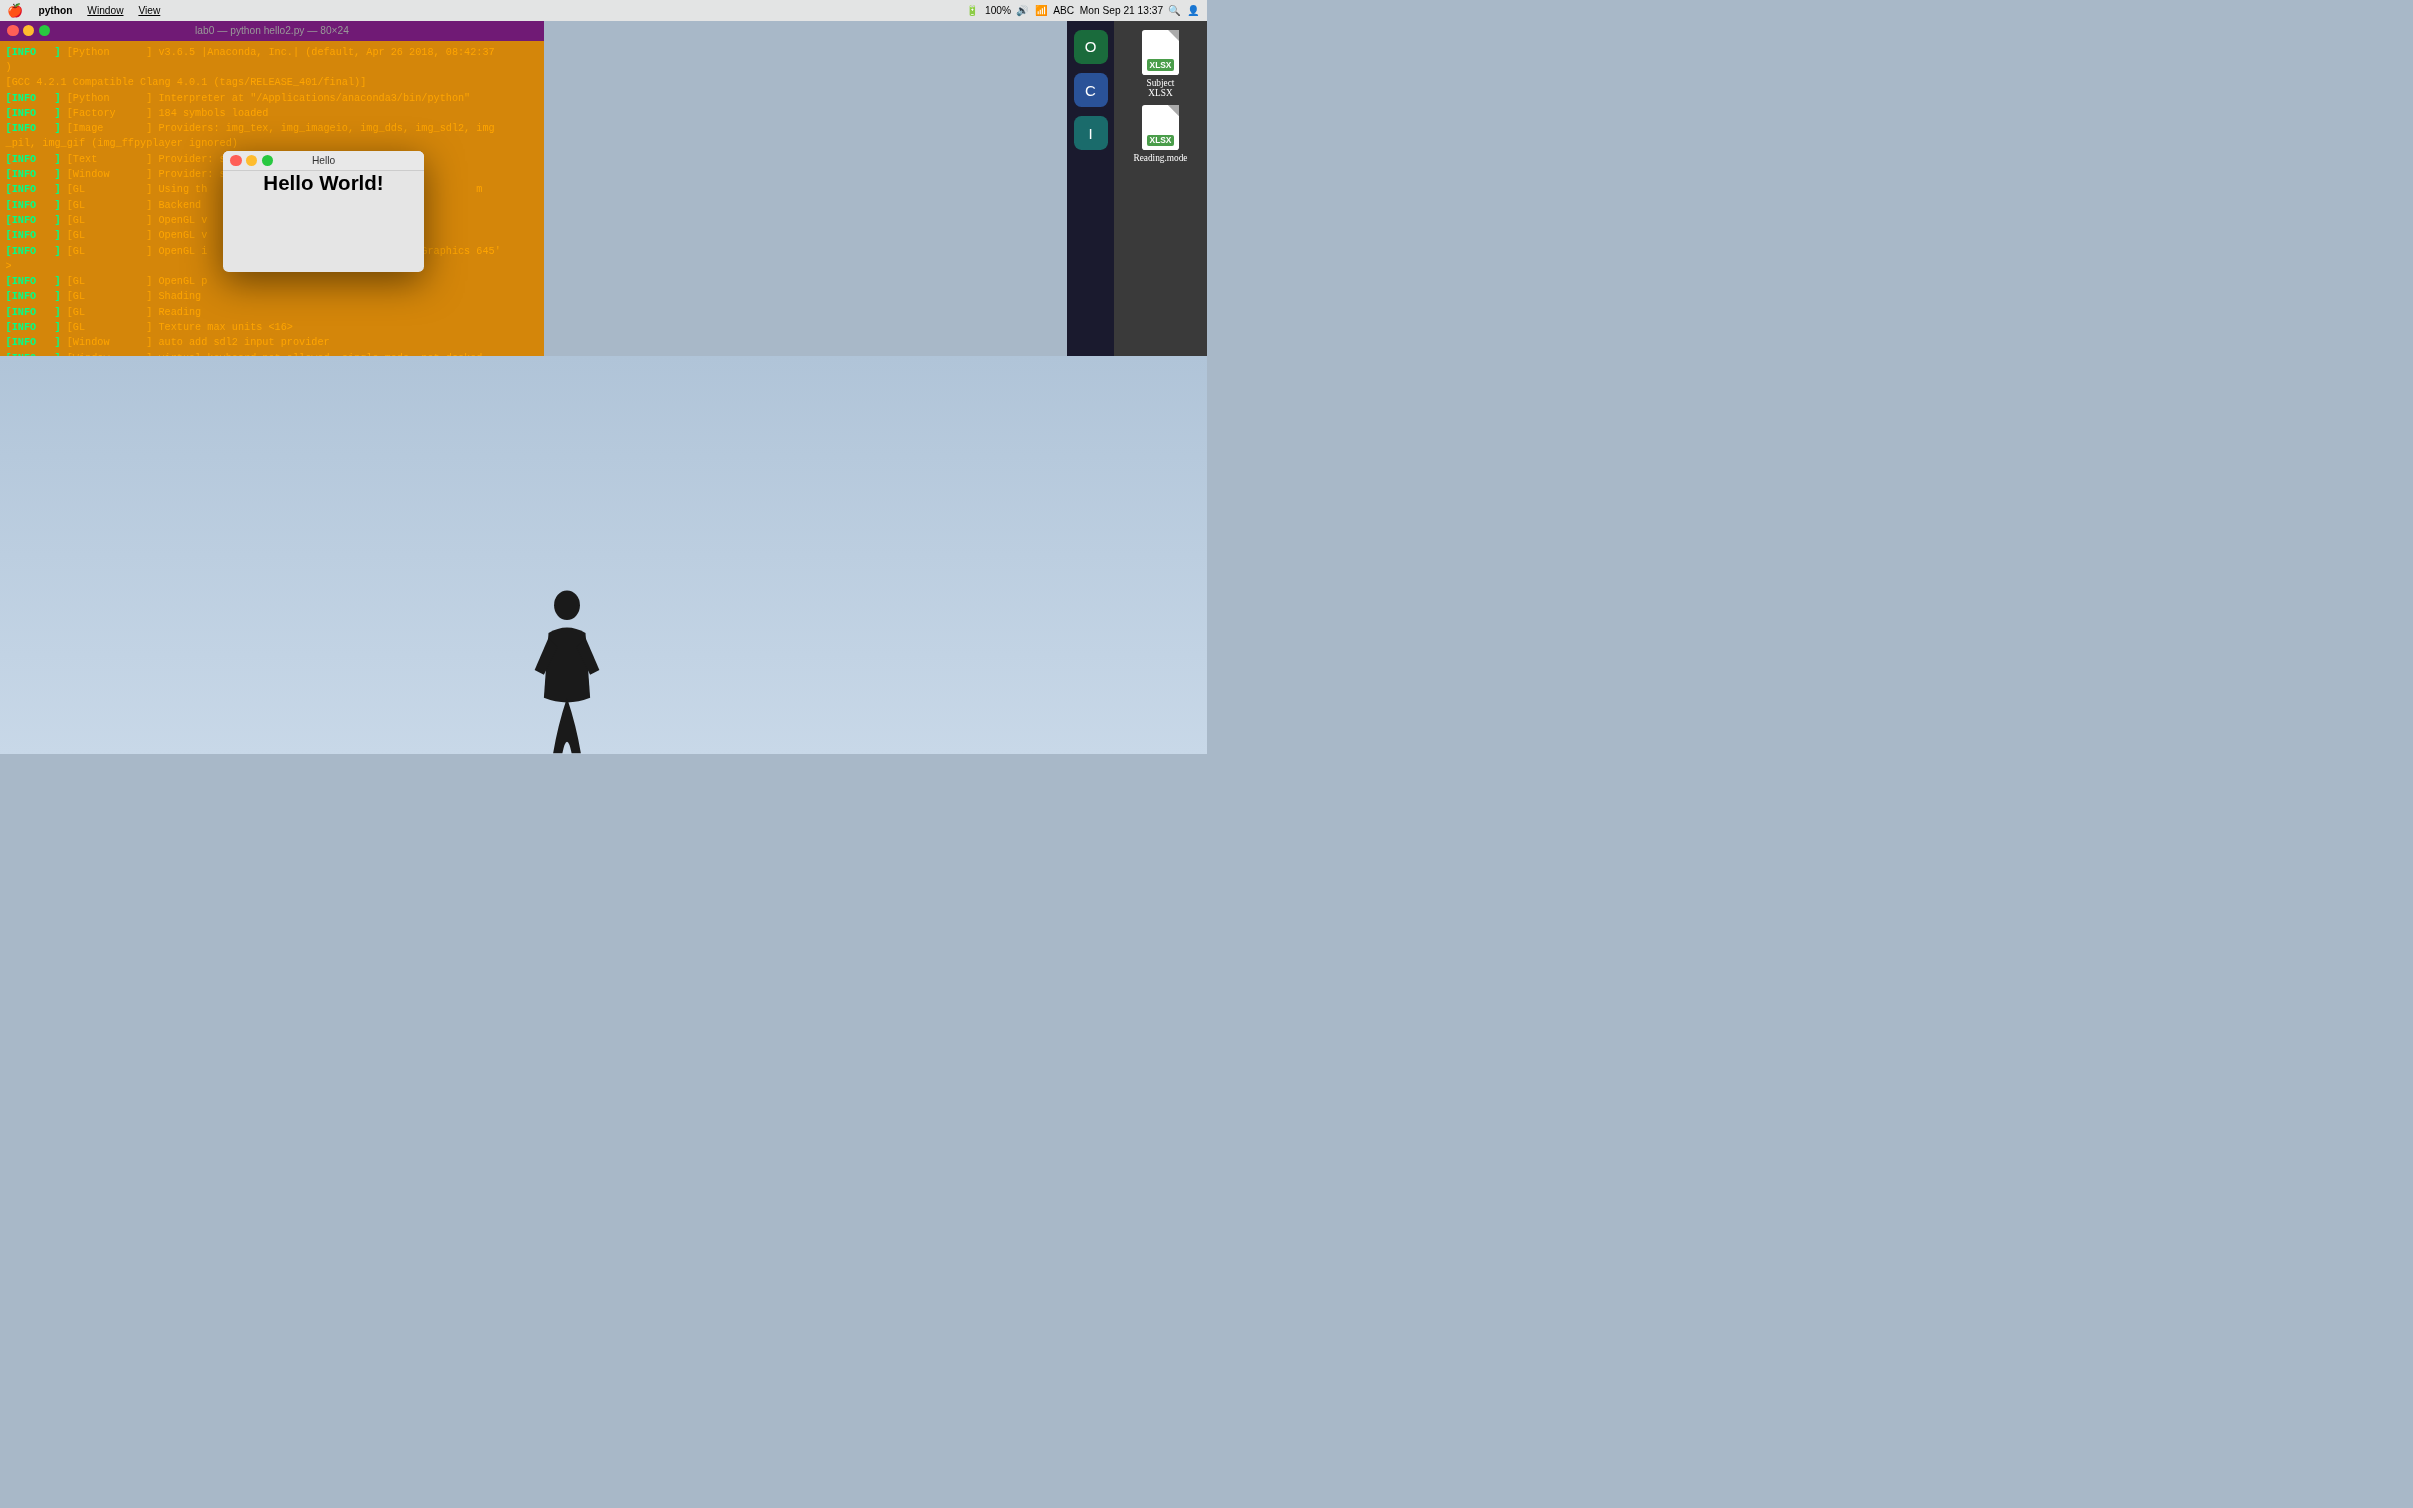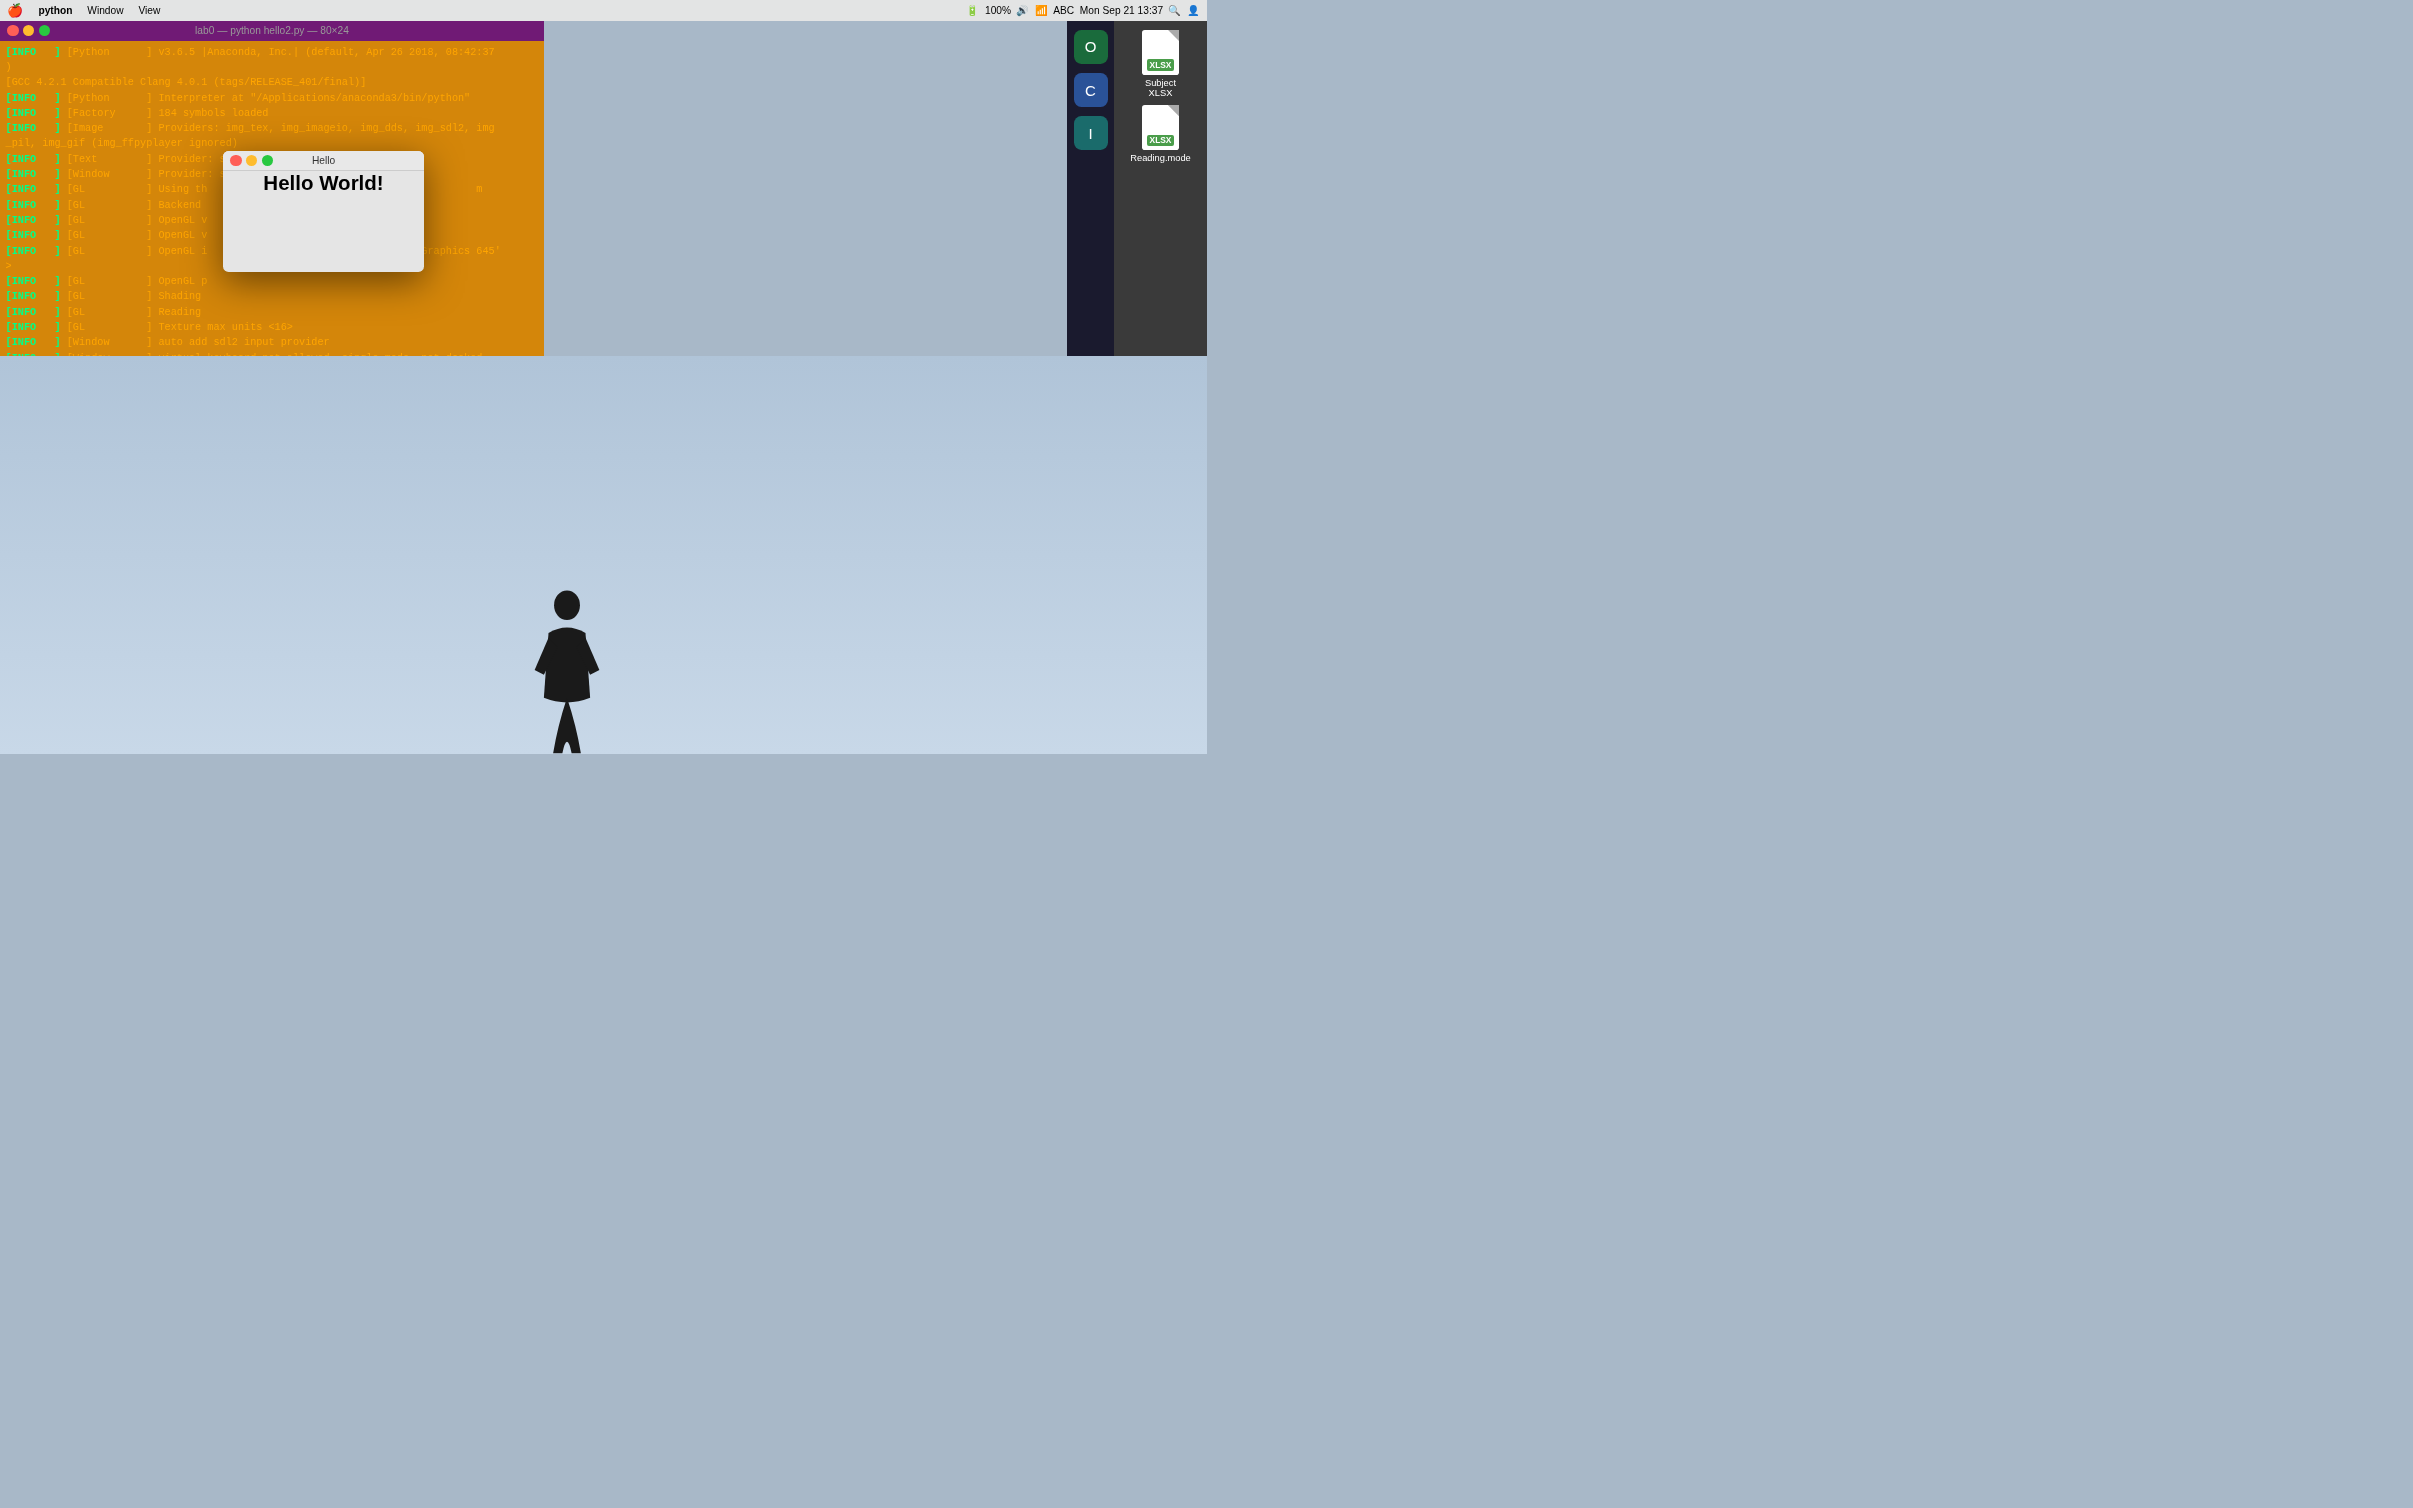--- a/index.html
+++ b/index.html
@@ -29,20 +29,21 @@
     .menubar-apple {
       font-size: 13px;
       margin-right: 5.6px;
     }
     .menubar-item {
       padding: 0 5.6px;
       font-weight: 600;
     }
     .menubar-item.normal {
       font-weight: 400;
+      text-decoration: underline;
     }
     .menubar-right {
       margin-left: auto;
       display: flex;
       align-items: center;
       gap: 5.6px;
       font-size: 10.2px;
     }
 
     
@@ -143,20 +144,21 @@
       color: #333;
       background: #4a9d4a;
       padding: 0.9px 2.8px;
       border-radius: 1.9px;
       color: white;
     }
     .icon-name {
       color: white;
       font-size: 9.3px;
       text-align: center;
+      font-family: Liberation Serif, serif;
     }
 
     
     .sidebar-icons {
       position: absolute;
       top: 20.5px;
       right: 93px;
       width: 47px;
       height: 335px;
       background: #1a1a2e;

